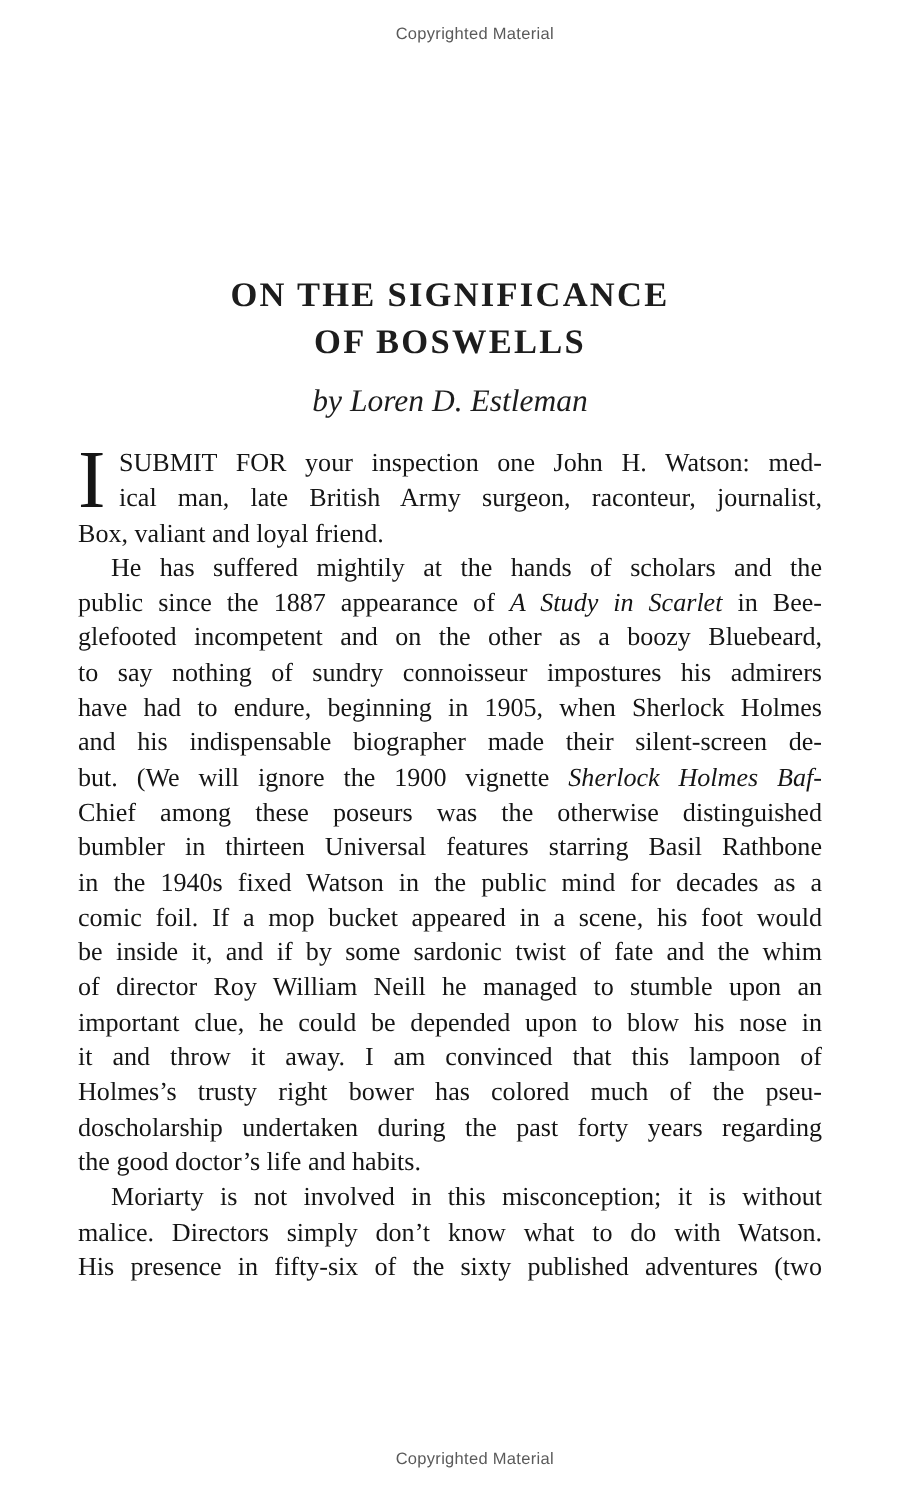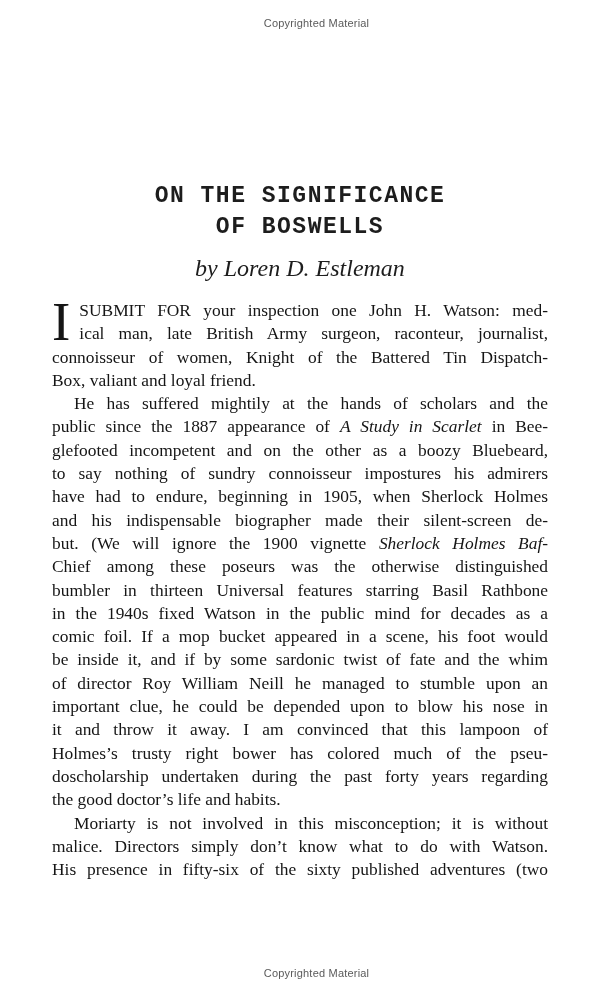--- a/index.html
+++ b/index.html
@@ -36,27 +36,26 @@
       width: 496px;
     }
     .title {
       margin: 181px 0 0 0;
       text-align: center;
       font-size: 23px;
       line-height: 31px;
       font-weight: bold;
       letter-spacing: 1.5px;
       color: #1d1d1d;
-      font-family: Liberation Mono, monospace;
     }
     .byline {
       margin-top: 12px;
       text-align: center;
       font-style: italic;
-      font-size: 24px;
+      font-size: 21px;
       color: #1d1d1d;
     }
     .body-text {
       margin-top: 17px;
       font-size: 17.4px;
       line-height: 23.3px;
       color: #151515;
     }
     .paragraph { margin: 0; }
     .line {
@@ -89,21 +88,20 @@
       <span>OF BOSWELLS</span>
     </h1>
 
     <div class="byline">by Loren D. Estleman</div>
 
     <div class="body-text">
         <div class="paragraph">
           <span class="drop-cap">I</span>
           <div class="line"><span>SUBMIT FOR your inspection one John H. Watson: med-</span></div>
           <div class="line"><span>ical man, late British Army surgeon, raconteur, journalist,</span></div>
-          <div class="line"><span>connoisseur of women, Knight of the Battered Tin Dispatch-</span></div>
           <div class="line end"><span>Box, valiant and loyal friend.</span></div>
         </div>
         <div class="paragraph">
           <div class="line indent"><span>He has suffered mightily at the hands of scholars and the</span></div>
           <div class="line"><span>public since the 1887 appearance of </span><span class="italic">A Study in Scarlet</span><span> in Bee-</span></div>
           <div class="line"><span>glefooted incompetent and on the other as a boozy Bluebeard,</span></div>
           <div class="line"><span>to say nothing of sundry connoisseur impostures his admirers</span></div>
           <div class="line"><span>have had to endure, beginning in 1905, when Sherlock Holmes</span></div>
           <div class="line"><span>and his indispensable biographer made their silent-screen de-</span></div>
           <div class="line"><span>but. (We will ignore the 1900 vignette </span><span class="italic">Sherlock Holmes Baf-</span></div>

